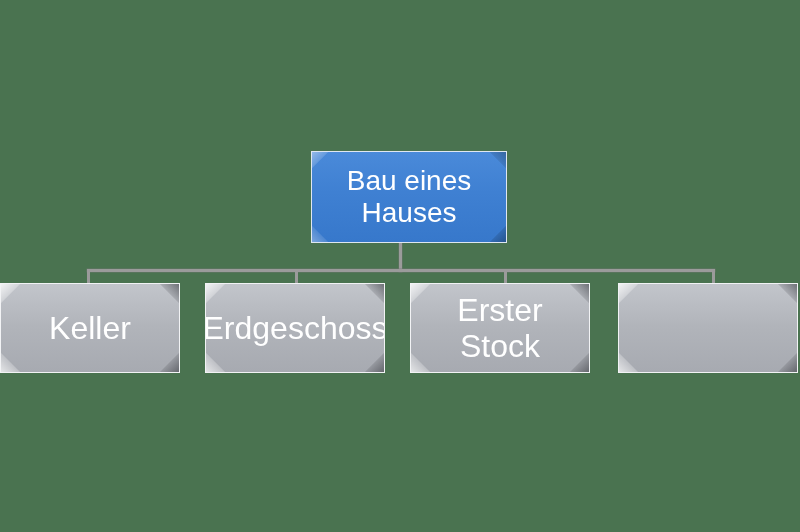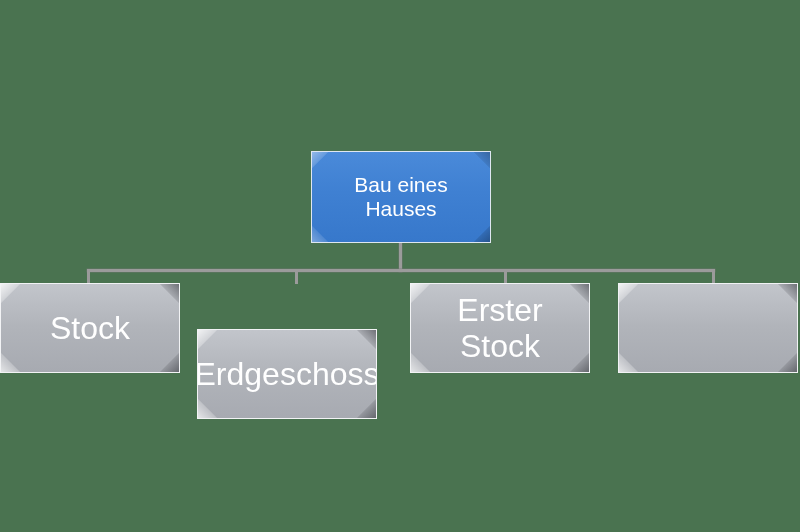--- a/index.html
+++ b/index.html
@@ -74,24 +74,24 @@
     z-index: 3;
     line-height: 1.14;
     padding: 0 4px;
     white-space: pre-line;
   }
 
   
   #node-root {
     left: 311px;
     top: 151px;
-    width: 180px;
+    width: 196px;
     height: 92px;
     background: linear-gradient(180deg, #4a8ad9 0%, #3f80d2 45%, #3778cb 100%);
-    font-size: 21px;
+    font-size: 28px;
     border-color: #dfe7f1;
   }
   #node-root .bevel-tl {
     background:
       linear-gradient(135deg, rgba(255,255,255,0.40) 0%, rgba(255,255,255,0.16) 11px, rgba(255,255,255,0) 12px),
       linear-gradient(45deg,  rgba(255,255,255,0.34) 0%, rgba(255,255,255,0.12) 11px, rgba(255,255,255,0) 12px);
   }
   #node-root .bevel-br {
     background:
       linear-gradient(315deg, rgba(0,0,0,0.30) 0%, rgba(0,0,0,0.12) 11px, rgba(0,0,0,0) 12px),
@@ -111,21 +111,21 @@
     background:
       linear-gradient(135deg, rgba(255,255,255,0.78) 0%, rgba(255,255,255,0.30) 13px, rgba(255,255,255,0) 14px),
       linear-gradient(45deg,  rgba(255,255,255,0.70) 0%, rgba(255,255,255,0.26) 13px, rgba(255,255,255,0) 14px);
   }
   .node-child .bevel-br {
     background:
       linear-gradient(315deg, rgba(90,92,98,0.85) 0%, rgba(110,112,118,0.34) 13px, rgba(0,0,0,0) 14px),
       linear-gradient(225deg, rgba(90,92,98,0.80) 0%, rgba(110,112,118,0.30) 13px, rgba(0,0,0,0) 14px);
   }
   #node-child-0 { left: 0px; }
-  #node-child-1 { left: 197px; margin-top: 46px; }
+  #node-child-1 { left: 205px; }
   #node-child-2 { left: 410px; }
   #node-child-3 { left: 618px; }
 </style>
 </head>
 <body>
 
 <div id="canvas">
 
   <div class="connector" id="stem-root"></div>
   <div class="connector" id="bus-horizontal"></div>
@@ -137,21 +137,21 @@
   <div class="node" id="node-root">
     <span class="bevel-tl"></span>
     <span class="bevel-br"></span>
     <span class="label">Bau eines
 Hauses</span>
   </div>
 
   <div class="node node-child" id="node-child-0">
     <span class="bevel-tl"></span>
     <span class="bevel-br"></span>
-    <span class="label">Stock</span>
+    <span class="label">Keller</span>
   </div>
 
   <div class="node node-child" id="node-child-1">
     <span class="bevel-tl"></span>
     <span class="bevel-br"></span>
     <span class="label">Erdgeschoss</span>
   </div>
 
   <div class="node node-child" id="node-child-2">
     <span class="bevel-tl"></span>

